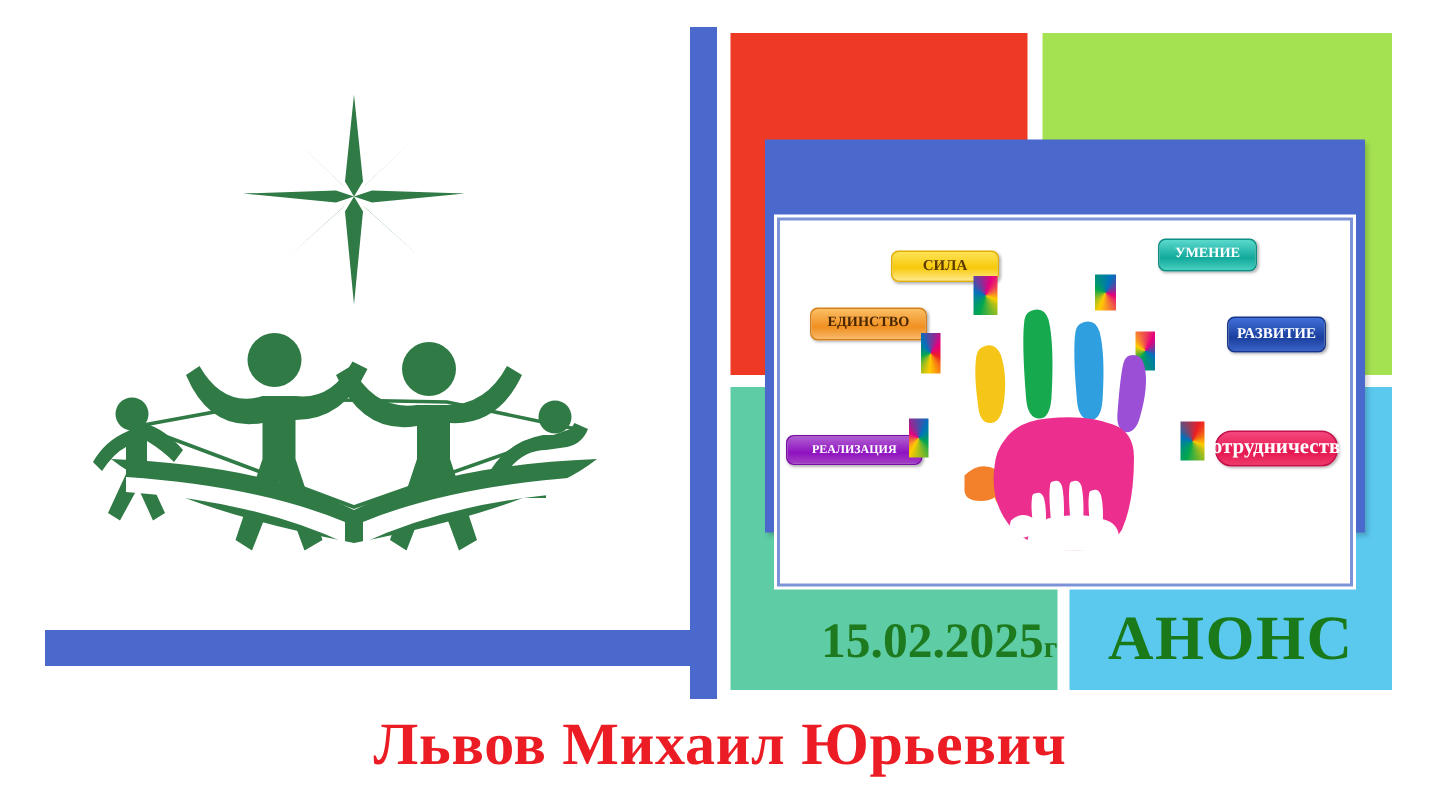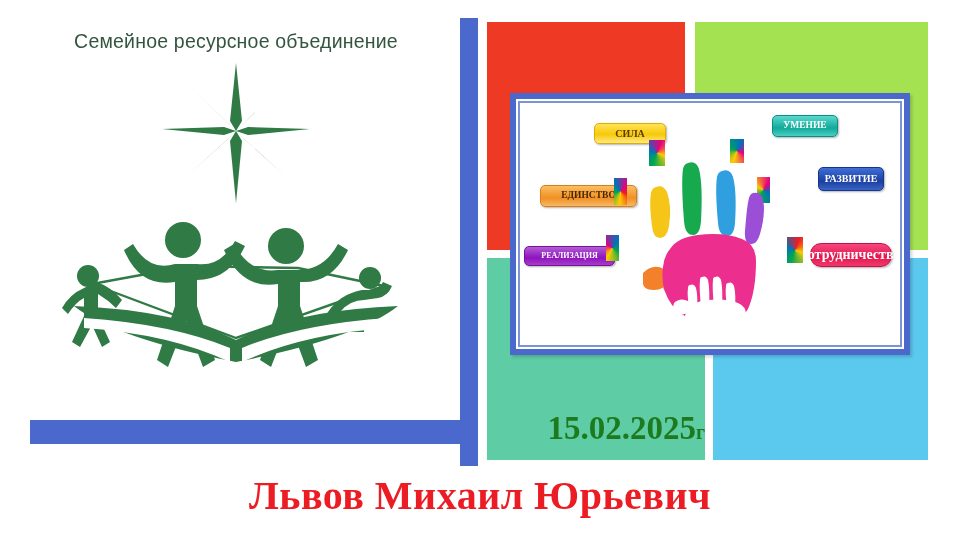--- a/index.html
+++ b/index.html
@@ -32,34 +32,34 @@
              font-family:"Liberation Serif", serif;font-weight:bold;font-size:33px;color:#1e7a1e;}
   .date-text .suffix{font-size:20px;}
   .anons-text{position:absolute;left:713px;top:402px;width:215px;text-align:center;
               font-family:"Liberation Serif", serif;font-weight:bold;font-size:42px;color:#1a7a1a;
               letter-spacing:1px;}
 
   
   .pic-frame{position:absolute;left:510px;top:93px;width:400px;height:262px;
              background:#4b69cc;padding:6px;box-sizing:border-box;
              box-shadow:2px 2px 3px rgba(0,0,0,.18);}
-  .pic-frame-2{width:100%;height:100%;background:#ffffff;padding:2px;box-sizing:border-box;}
+  .pic-frame-2{width:100%;height:100%;background:#ffffff;padding:2px;box-sizing:border-box;margin-top:44px;}
   .pic-frame-3{width:100%;height:100%;border:2px solid #7d93d8;box-sizing:border-box;padding:2px;}
   .pic-canvas{position:relative;width:100%;height:100%;background:#ffffff;overflow:hidden;}
 
   
   .chip{position:absolute;border-radius:5px;color:#ffffff;
         font-family:"Liberation Serif", serif;font-weight:bold;
         display:flex;align-items:center;justify-content:center;
         text-align:center;line-height:1;box-shadow:1px 1px 2px rgba(0,0,0,.3);
         padding:0 4px;box-sizing:border-box;}
   .chip-sila     {left:72px; top:18px; width:72px;height:21px;font-size:10px;
                   color:#5b3a00;background:linear-gradient(180deg,#ffe357 0%,#f7c90a 55%,#ffe98a 100%);
                   border:1px solid #e0ae00;}
-  .chip-edinstvo {left:18px; top:80px; width:97px;height:22px;font-size:9.5px;
+  .chip-edinstvo {left:18px; top:56px; width:78px;height:22px;font-size:9.5px;
                   color:#4a2600;background:linear-gradient(180deg,#fbbe63 0%,#f09021 60%,#f8b86a 100%);
                   border:1px solid #d4801a;}
   .chip-realiz   {left:2px;  top:141px;width:91px;height:20px;font-size:8px;
                   background:linear-gradient(180deg,#b05fd0 0%,#8f12c0 60%,#a43fc4 100%);
                   border:1px solid #7a0fa5;}
   .chip-umenie   {left:250px;top:10px; width:66px;height:22px;font-size:9.5px;
                   background:linear-gradient(180deg,#5ad9cc 0%,#11a99b 60%,#49cfc0 100%);
                   border:1px solid #0d8e83;}
   .chip-razvitie {left:296px;top:62px; width:66px;height:24px;font-size:10px;
                   background:linear-gradient(180deg,#3f6fd8 0%,#1a3f9e 60%,#3a64c8 100%);
@@ -94,21 +94,20 @@
 </head>
 <body>
 
 <div id="slide">
 
   <div class="blue-hbar"></div>
   <div class="blue-vbar"></div>
 
   <div class="logo-card">
 
-    <div class="logo-title">Семейное ресурсное объединение</div>
 
     <svg class="logo-star" viewBox="0 0 148 140">
       <g fill="#2f7a45">
         <path d="M74 0 L80 58 L74 68 L68 58 Z"></path>
         <path d="M74 140 L80 78 L74 68 L68 78 Z"></path>
         <path d="M0 66 L62 72 L74 68 L62 64 Z"></path>
         <path d="M148 66 L86 72 L74 68 L86 64 Z"></path>
         <path d="M26 22 L68 62 L74 68 L66 60 Z"></path>
         <path d="M122 22 L80 62 L74 68 L82 60 Z"></path>
         <path d="M26 112 L68 74 L74 68 L66 76 Z"></path>
@@ -146,20 +145,21 @@
 
   </div>
 
   <div class="blk blk-red"></div>
   <div class="blk blk-green"></div>
   <div class="blk blk-teal"></div>
   <div class="blk blk-cyan"></div>
 
   <div class="date-text"><span>15.02.2025</span><span class="suffix">г</span></div>
 
+  <div class="anons-text">АНОНС</div>
 
   <div class="pic-frame">
    <div class="pic-frame-2">
     <div class="pic-frame-3">
      <div class="pic-canvas">
 
        <div class="chip chip-sila">СИЛА</div>
        <div class="chip chip-edinstvo">ЕДИНСТВО</div>
        <div class="chip chip-realiz">РЕАЛИЗАЦИЯ</div>
        <div class="chip chip-umenie">УМЕНИЕ</div>

